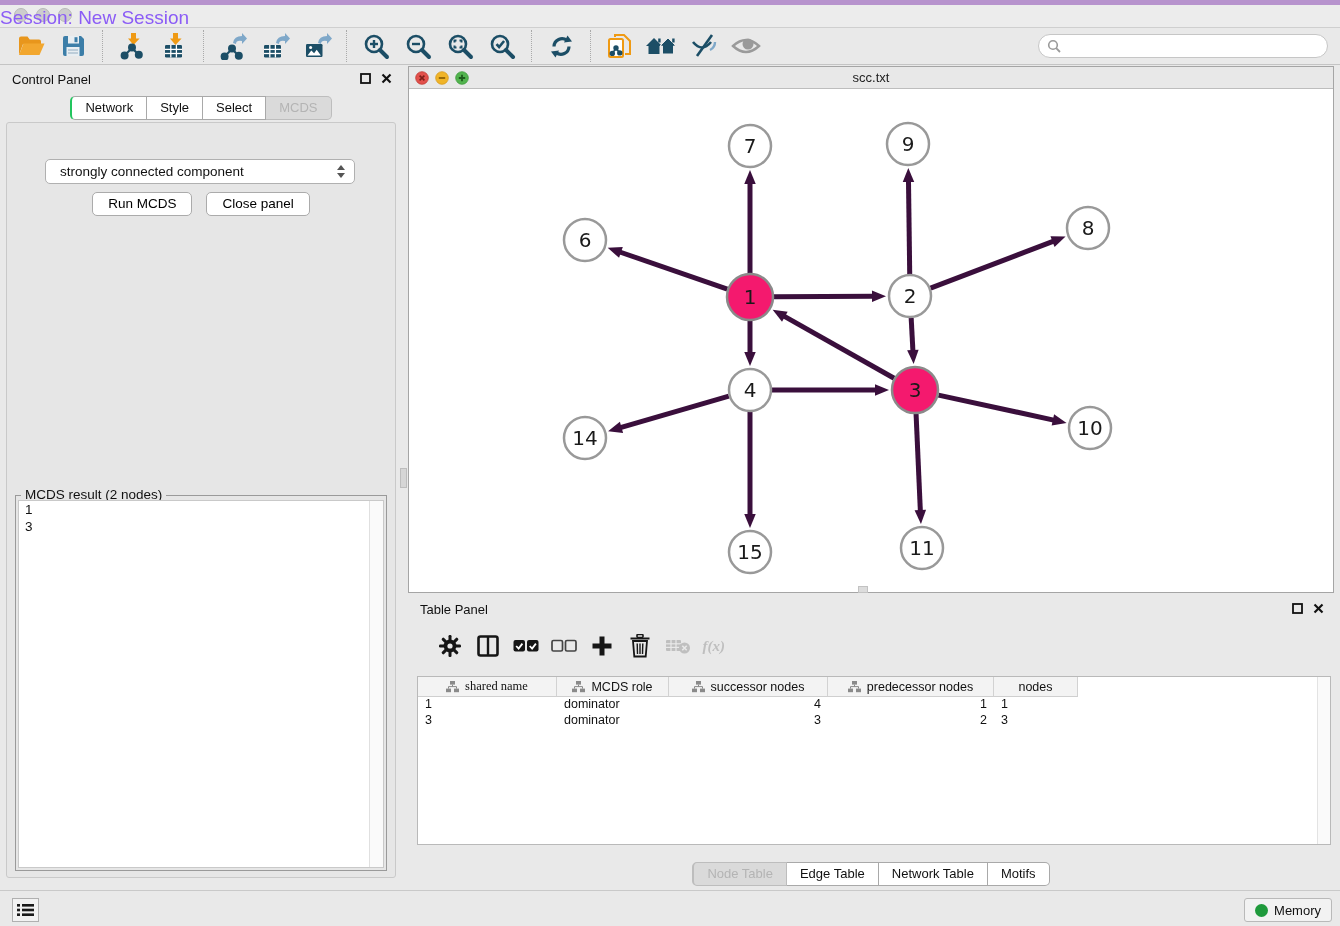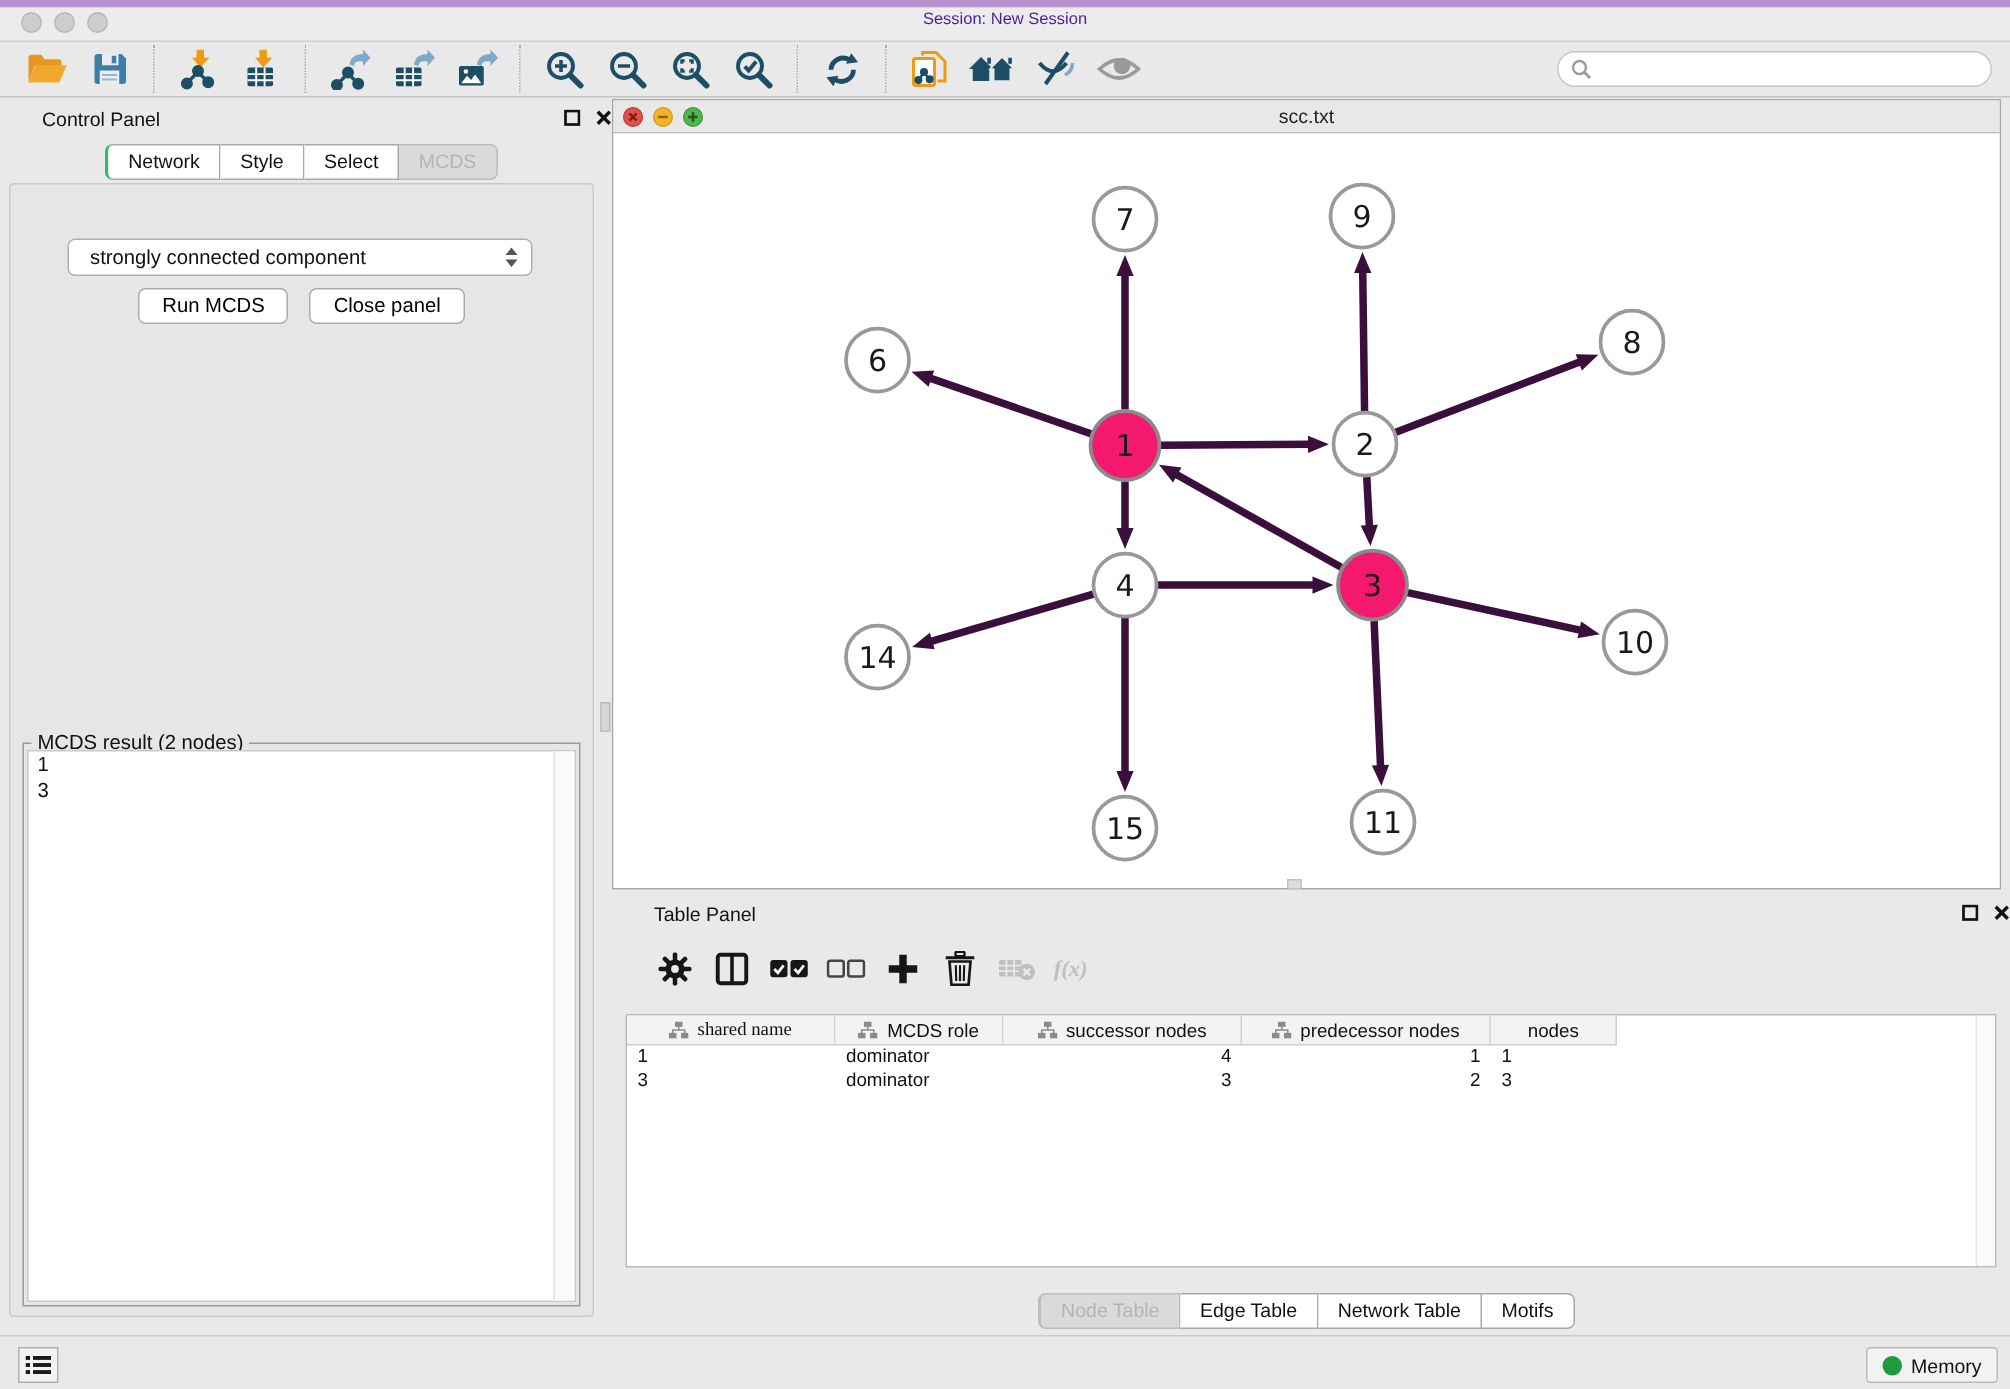--- a/index.html
+++ b/index.html
@@ -4,31 +4,31 @@
 <style>
   * { margin:0; padding:0; box-sizing:border-box; }
   html,body { width:1340px; height:926px; }
   body { position:relative; font-family:"Liberation Sans", sans-serif; background:#e9e9e9; overflow:hidden; color:#111; }
 
   
   .purple-strip { position:absolute; left:0; top:0; width:1340px; height:5px; background:#b793cd; }
   .titlebar { position:absolute; left:0; top:5px; width:1340px; height:22px; background:#ececec; }
   .traffic { position:absolute; top:3px; left:14px; display:flex; gap:8px; }
   .traffic .dot { width:14px; height:14px; border-radius:50%; background:#cdcdcd; border:1px solid #b9b9b9; }
-  .app-title { position:absolute; top:2px; left:0; width:100%; text-align:center; font-size:11px; color:#4c1d95; }
+  .app-title { position:absolute; top:2px; left:0; width:100%; text-align:left; font-size:19px; color:#8b5cf6; }
 
   .toolbar { position:absolute; left:0; top:27px; width:1340px; height:38px; background:#e9e9e9; border-top:1px solid #cfcfcf; border-bottom:1px solid #c4c4c4; display:flex; align-items:center; padding-left:10px; }
   .toolbar .tb-icon { width:34px; height:32px; display:flex; align-items:center; justify-content:center; margin:0 4px; }
   .toolbar .tb-sep { width:1px; height:32px; border-left:1px dotted #aaa; margin:0 8px; }
   .search-wrap { position:absolute; right:12px; top:6px; width:290px; height:24px; background:#fff; border:1px solid #c6c6c6; border-radius:12px; display:flex; align-items:center; padding-left:8px; }
   .search-wrap input { border:none; outline:none; flex:1; font-size:13px; background:transparent; margin-left:5px; }
 
   
   .control-panel { position:absolute; left:0; top:66px; width:402px; height:822px; }
-  .panel-header { position:absolute; left:16px; top:0; width:100%; height:28px; }
+  .panel-header { position:absolute; left:0; top:0; width:100%; height:28px; }
   .panel-title { position:absolute; left:12px; top:6px; font-size:13px; color:#111; }
   .panel-btns { position:absolute; right:10px; top:7px; display:flex; gap:10px; align-items:center; }
   .cp-tabs { position:absolute; left:0; top:30px; width:100%; display:flex; justify-content:center; }
   .seg { background:#fff; border:1px solid #a9a9a9; border-left:none; font-size:13px; padding:3px 13px 4px; cursor:default; }
   .seg:first-child { border-left:2px solid #22c55e; border-radius:5px 0 0 5px; }
   .seg:last-child { border-radius:0 5px 5px 0; }
   .seg.selected { background:#dadada; color:#b4b4b4; border-color:#bdbdbd; }
   .cp-body { position:absolute; left:6px; top:56px; width:390px; height:756px; background:#e6e6e6; border:1px solid #c9c9c9; border-radius:3px; }
   .opt-label { position:absolute; left:0; top:15px; width:100%; text-align:center; font-size:13.5px; }
   .criterion { position:absolute; left:38px; top:36px; width:310px; height:25px; background:#fff; border:1px solid #b0b0b0; border-radius:5px; display:flex; align-items:center; padding:0 8px 0 14px; font-size:13.5px; }

